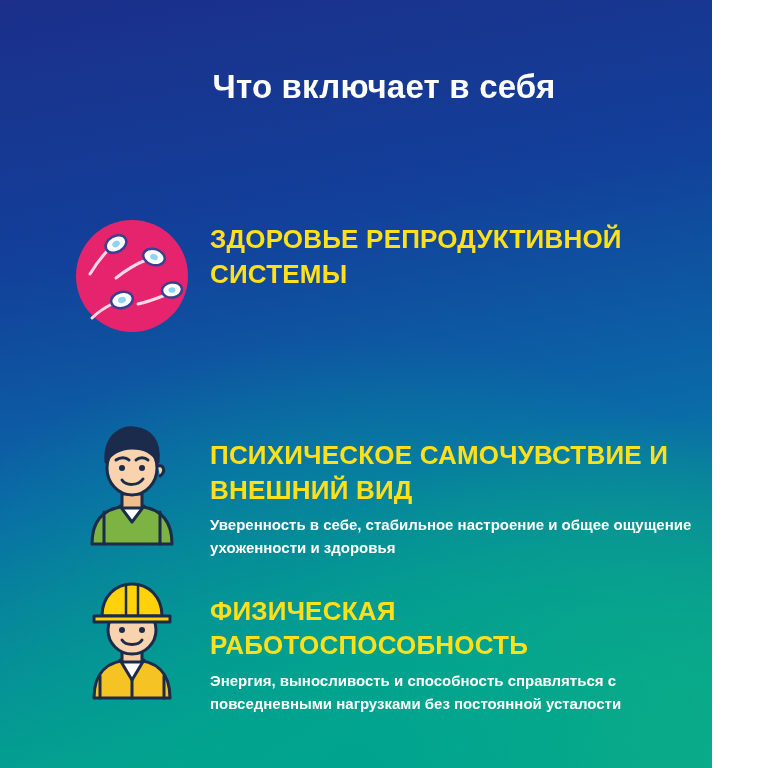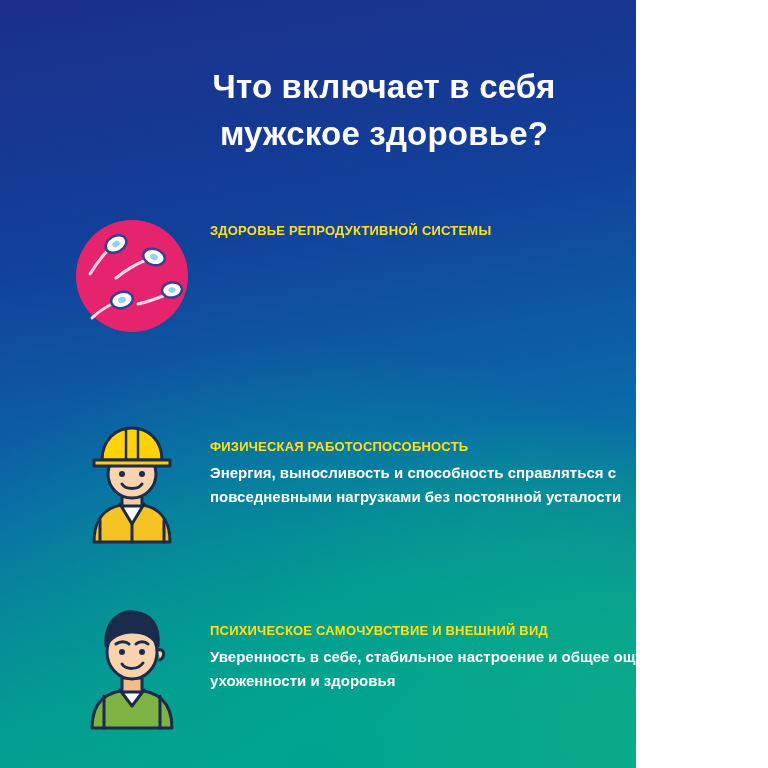--- a/index.html
+++ b/index.html
@@ -7,21 +7,21 @@
     padding: 0;
   }
   body {
     width: 768px;
     height: 768px;
     font-family: "Liberation Sans", sans-serif;
     overflow: hidden;
   }
   .poster {
     position: relative;
-    width: 636px;
+    width: 712px;
     height: 768px;
     background:
       radial-gradient(ellipse 120% 90% at 50% 100%, #00a48e 0%, rgba(0,164,142,0) 62%),
       radial-gradient(ellipse 90% 70% at 88% 96%, #0fae86 0%, rgba(15,174,134,0) 60%),
       linear-gradient(170deg, #1b2f8a 0%, #12409a 30%, #0a69a8 58%, #069b93 85%, #06b089 100%);
     overflow: hidden;
   }
   .title {
     position: absolute;
     top: 64px;
@@ -59,21 +59,21 @@
     justify-content: center;
     padding-top: 4px;
   }
   .item-text {
     flex: 1 1 auto;
     padding-left: 14px;
     padding-top: 14px;
   }
   .item-title {
     color: #ffe01b;
-    font-size: 13px;
+    font-size: 26px;
     font-weight: bold;
     line-height: 1.33;
     letter-spacing: 0.2px;
     margin-bottom: 6px;
   }
   .item-desc {
     color: #ffffff;
     font-size: 15px;
     font-weight: bold;
     line-height: 1.55;
@@ -85,21 +85,20 @@
   .item-2 { margin-bottom: 30px; }
   .item-3 { margin-bottom: 0; }
 </style>
 </head>
 <body>
 
 <div class="poster">
 
   <div class="title">
     <span class="line">Что включает в себя</span>
-    <span class="line">мужское здоровье?</span>
   </div>
 
   <div class="items">
 
     <div class="item item-1">
       <div class="icon-wrap">
         <svg width="120" height="130" viewBox="0 0 120 130" xmlns="http://www.w3.org/2000/svg">
           <circle cx="60" cy="64" r="56" fill="#e6246e"></circle>
           <g fill="none" stroke="#ffd9e6" stroke-width="3" stroke-linecap="round">
             <path d="M38 36 C30 44, 24 52, 18 62"></path>
@@ -123,51 +122,20 @@
             <ellipse cx="100" cy="78" rx="10" ry="7.5" transform="rotate(-8 100 78)" fill="#ffffff" stroke="#3a3f8f" stroke-width="2.5"></ellipse>
             <ellipse cx="100" cy="78" rx="3.6" ry="2.8" transform="rotate(-8 100 78)" fill="#8fd3f4"></ellipse>
           </g>
         </svg>
       </div>
       <div class="item-text">
         <div class="item-title">ЗДОРОВЬЕ РЕПРОДУКТИВНОЙ СИСТЕМЫ</div>
       </div>
     </div>
 
-    <div class="item item-2">
-      <div class="icon-wrap">
-        <svg width="124" height="140" viewBox="0 0 124 140" xmlns="http://www.w3.org/2000/svg">
-          <g stroke="#1b2b4b" stroke-width="3" stroke-linejoin="round" stroke-linecap="round">
-
-            <path d="M24 134 C24 108, 38 96, 62 96 C86 96, 100 108, 100 134 Z" fill="#f6c324"></path>
-            <path d="M50 96 L62 116 L74 96" fill="#ffffff"></path>
-            <path d="M62 116 L62 134" fill="none"></path>
-            <path d="M30 112 L30 134 M94 112 L94 134" fill="none"></path>
-
-            <path d="M52 86 L52 98 L72 98 L72 86 Z" fill="#f6cba0"></path>
-
-            <ellipse cx="62" cy="66" rx="24" ry="24" fill="#f8d3ad"></ellipse>
-
-            <path d="M32 52 C32 32, 46 20, 62 20 C78 20, 92 32, 92 52 Z" fill="#ffd20a"></path>
-            <path d="M24 52 L100 52 L100 58 L24 58 Z" fill="#ffd20a"></path>
-            <path d="M56 21 L56 50 M68 21 L68 50" fill="none" stroke-width="2.5"></path>
-          </g>
-          <g fill="#1b2b4b">
-            <circle cx="52" cy="66" r="3"></circle>
-            <circle cx="72" cy="66" r="3"></circle>
-          </g>
-          <path d="M52 76 C56 82, 68 82, 72 76" fill="none" stroke="#1b2b4b" stroke-width="3" stroke-linecap="round"></path>
-        </svg>
-      </div>
-      <div class="item-text">
-        <div class="item-title">ФИЗИЧЕСКАЯ РАБОТОСПОСОБНОСТЬ</div>
-        <div class="item-desc">Энергия, выносливость и способность справляться с повседневными нагрузками без постоянной усталости</div>
-      </div>
-    </div>
-
     <div class="item item-3">
       <div class="icon-wrap">
         <svg width="124" height="140" viewBox="0 0 124 140" xmlns="http://www.w3.org/2000/svg">
           <g stroke="#1b2b4b" stroke-width="3" stroke-linejoin="round" stroke-linecap="round">
 
             <path d="M22 136 C22 110, 36 98, 62 98 C88 98, 102 110, 102 136 Z" fill="#7cb342"></path>
             <path d="M50 98 L62 114 L74 98" fill="#ffffff"></path>
             <path d="M34 104 L34 136 M90 104 L90 136" fill="none"></path>
 
             <path d="M52 86 L52 100 L72 100 L72 86 Z" fill="#f0bd8c"></path>
@@ -186,14 +154,45 @@
           </g>
           <path d="M52 72 C56 78, 68 78, 73 71" fill="none" stroke="#1b2b4b" stroke-width="3" stroke-linecap="round"></path>
         </svg>
       </div>
       <div class="item-text">
         <div class="item-title">ПСИХИЧЕСКОЕ САМОЧУВСТВИЕ И ВНЕШНИЙ ВИД</div>
         <div class="item-desc">Уверенность в себе, стабильное настроение и общее ощущение ухоженности и здоровья</div>
       </div>
     </div>
 
+    <div class="item item-2">
+      <div class="icon-wrap">
+        <svg width="124" height="140" viewBox="0 0 124 140" xmlns="http://www.w3.org/2000/svg">
+          <g stroke="#1b2b4b" stroke-width="3" stroke-linejoin="round" stroke-linecap="round">
+
+            <path d="M24 134 C24 108, 38 96, 62 96 C86 96, 100 108, 100 134 Z" fill="#f6c324"></path>
+            <path d="M50 96 L62 116 L74 96" fill="#ffffff"></path>
+            <path d="M62 116 L62 134" fill="none"></path>
+            <path d="M30 112 L30 134 M94 112 L94 134" fill="none"></path>
+
+            <path d="M52 86 L52 98 L72 98 L72 86 Z" fill="#f6cba0"></path>
+
+            <ellipse cx="62" cy="66" rx="24" ry="24" fill="#f8d3ad"></ellipse>
+
+            <path d="M32 52 C32 32, 46 20, 62 20 C78 20, 92 32, 92 52 Z" fill="#ffd20a"></path>
+            <path d="M24 52 L100 52 L100 58 L24 58 Z" fill="#ffd20a"></path>
+            <path d="M56 21 L56 50 M68 21 L68 50" fill="none" stroke-width="2.5"></path>
+          </g>
+          <g fill="#1b2b4b">
+            <circle cx="52" cy="66" r="3"></circle>
+            <circle cx="72" cy="66" r="3"></circle>
+          </g>
+          <path d="M52 76 C56 82, 68 82, 72 76" fill="none" stroke="#1b2b4b" stroke-width="3" stroke-linecap="round"></path>
+        </svg>
+      </div>
+      <div class="item-text">
+        <div class="item-title">ФИЗИЧЕСКАЯ РАБОТОСПОСОБНОСТЬ</div>
+        <div class="item-desc">Энергия, выносливость и способность справляться с повседневными нагрузками без постоянной усталости</div>
+      </div>
+    </div>
+
   </div>
 </div>
 
 </body></html>

